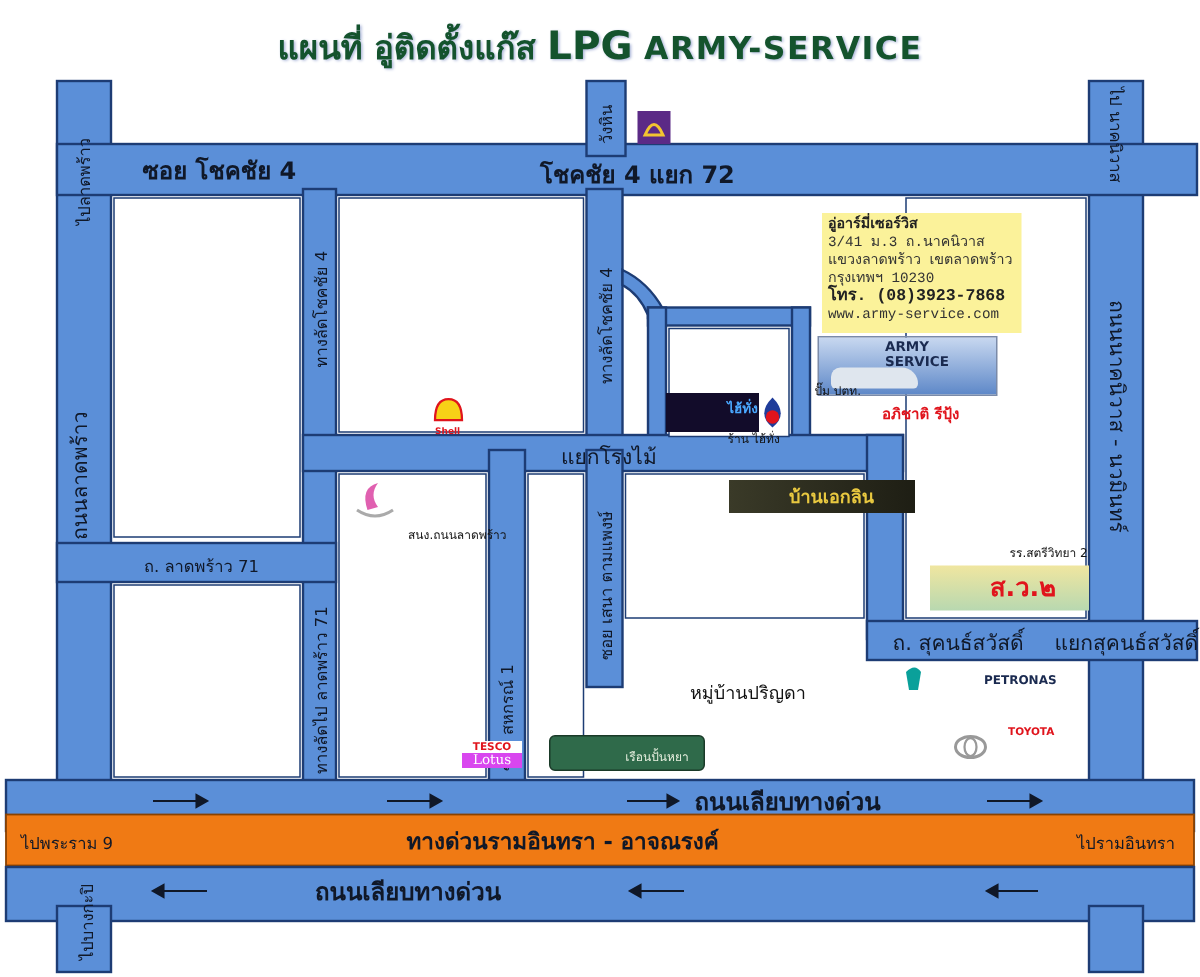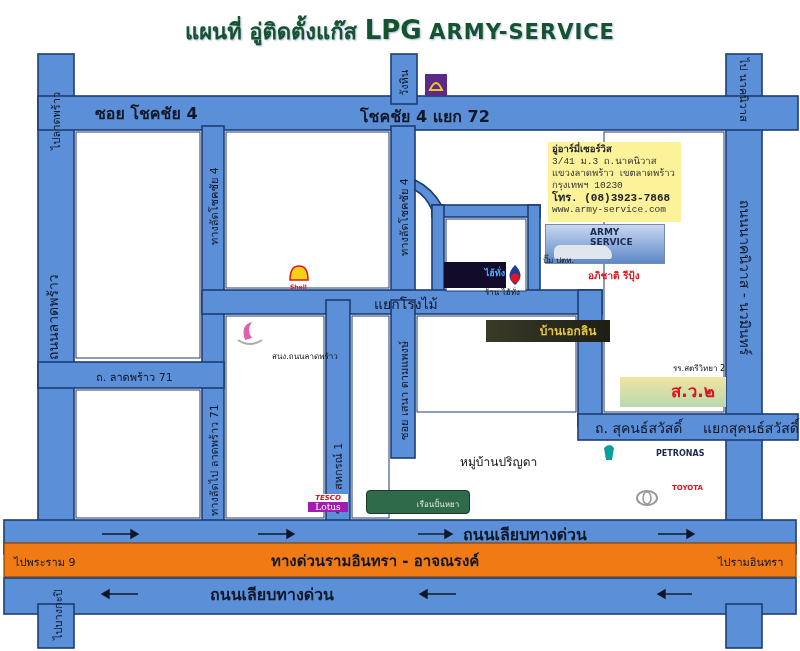--- a/index.html
+++ b/index.html
@@ -185,35 +185,35 @@
 
 <div class="poi" style="left:548px; top:268px; font-size:10px; font-weight:bold; color:#e0141c;">อภิชาติ รีปุ้ง</div>
 
 <div class="poi" style="left:445px; top:251px; font-size:8px; color:#111;margin-top:35px;">ร้าน ไฮ้ทั่ง</div>
 <div class="poi" style="left:444px; top:262px; width:22px; height:26px; background:#120c2a; color:#4aa8ff; font-size:9px; font-weight:bold; text-align:center; line-height:22px;">ไฮ้ทั่ง</div>
 
 <div class="poi" style="left:503px; top:254px; font-size:8px; color:#111;">ปั๊ม ปตท.</div>
 
 <div class="poi" style="left:232px; top:350px; font-size:8px; color:#111;">สนง.ถนนลาดพร้าว</div>
 
-<div class="poi" style="left:486px; top:320px; width:84px; height:22px; background:linear-gradient(90deg,#3a3a28,#1e1e14); color:#e8c840; font-size:12px; font-weight:bold; text-align:center; line-height:22px;">
+<div class="poi" style="left:486px; top:320px; width:84px; height:22px; background:linear-gradient(90deg,#3a3a28,#1e1e14); color:#e8c840; font-size:12px; font-weight:bold; line-height:22px;">
   <span>บ้านเอกลิน</span>
 </div>
 
 <div class="poi" style="left:633px; top:362px; font-size:8px; color:#111;">รร.สตรีวิทยา 2</div>
-<div class="poi" style="left:620px; top:377px; width:66px; height:30px; background:linear-gradient(#f0e6a0,#b8d8b0); text-align:center;">
+<div class="poi" style="left:620px; top:377px; width:66px; height:30px; background:linear-gradient(#f0e6a0,#b8d8b0); text-align:left;">
   <span style="font-size:17px; font-weight:bold; color:#e0141c;">ส.ว.๒</span>
 </div>
 
 <div class="poi" style="left:616px; top:449px; font-size:8px; font-weight:bold; color:#1a2a50;">PETRONAS</div>
 
 <div class="poi" style="left:420px; top:452px; font-size:12px; color:#111;">หมู่บ้านปริญดา</div>
 
 <div class="poi" style="left:268px; top:494px; width:40px; height:23px;">
-  <div style="font-size:7px; font-weight:bold; color:#e0141c; text-align:center; background:#fff;font-style:italic;">TESCO</div>
-  <div style="font-family:'DejaVu Serif', serif; font-size:9px; color:#fff; background:#a21caf; text-align:center;">Lotus</div>
+  <div style="font-size:7px; font-weight:bold; color:#e0141c; text-align:center; background:#fff;">TESCO</div>
+  <div style="font-family:'DejaVu Serif', serif; font-size:9px; color:#fff; background:#d946ef; text-align:center;">Lotus</div>
 </div>
 
 <div class="poi" style="left:366px; top:490px; width:62px; height:22px; background:#2f6a4a; border:1px solid #1a3a28; border-radius:4px; text-align:center; line-height:22px;">
   <span style="font-size:8px; color:#e8f0e0;">เรือนปั้นหยา</span>
 </div>
 
 <div class="poi" style="left:632px; top:484px; font-size:7px; font-weight:bold; color:#e0141c;">TOYOTA</div>
 
 </body></html>

